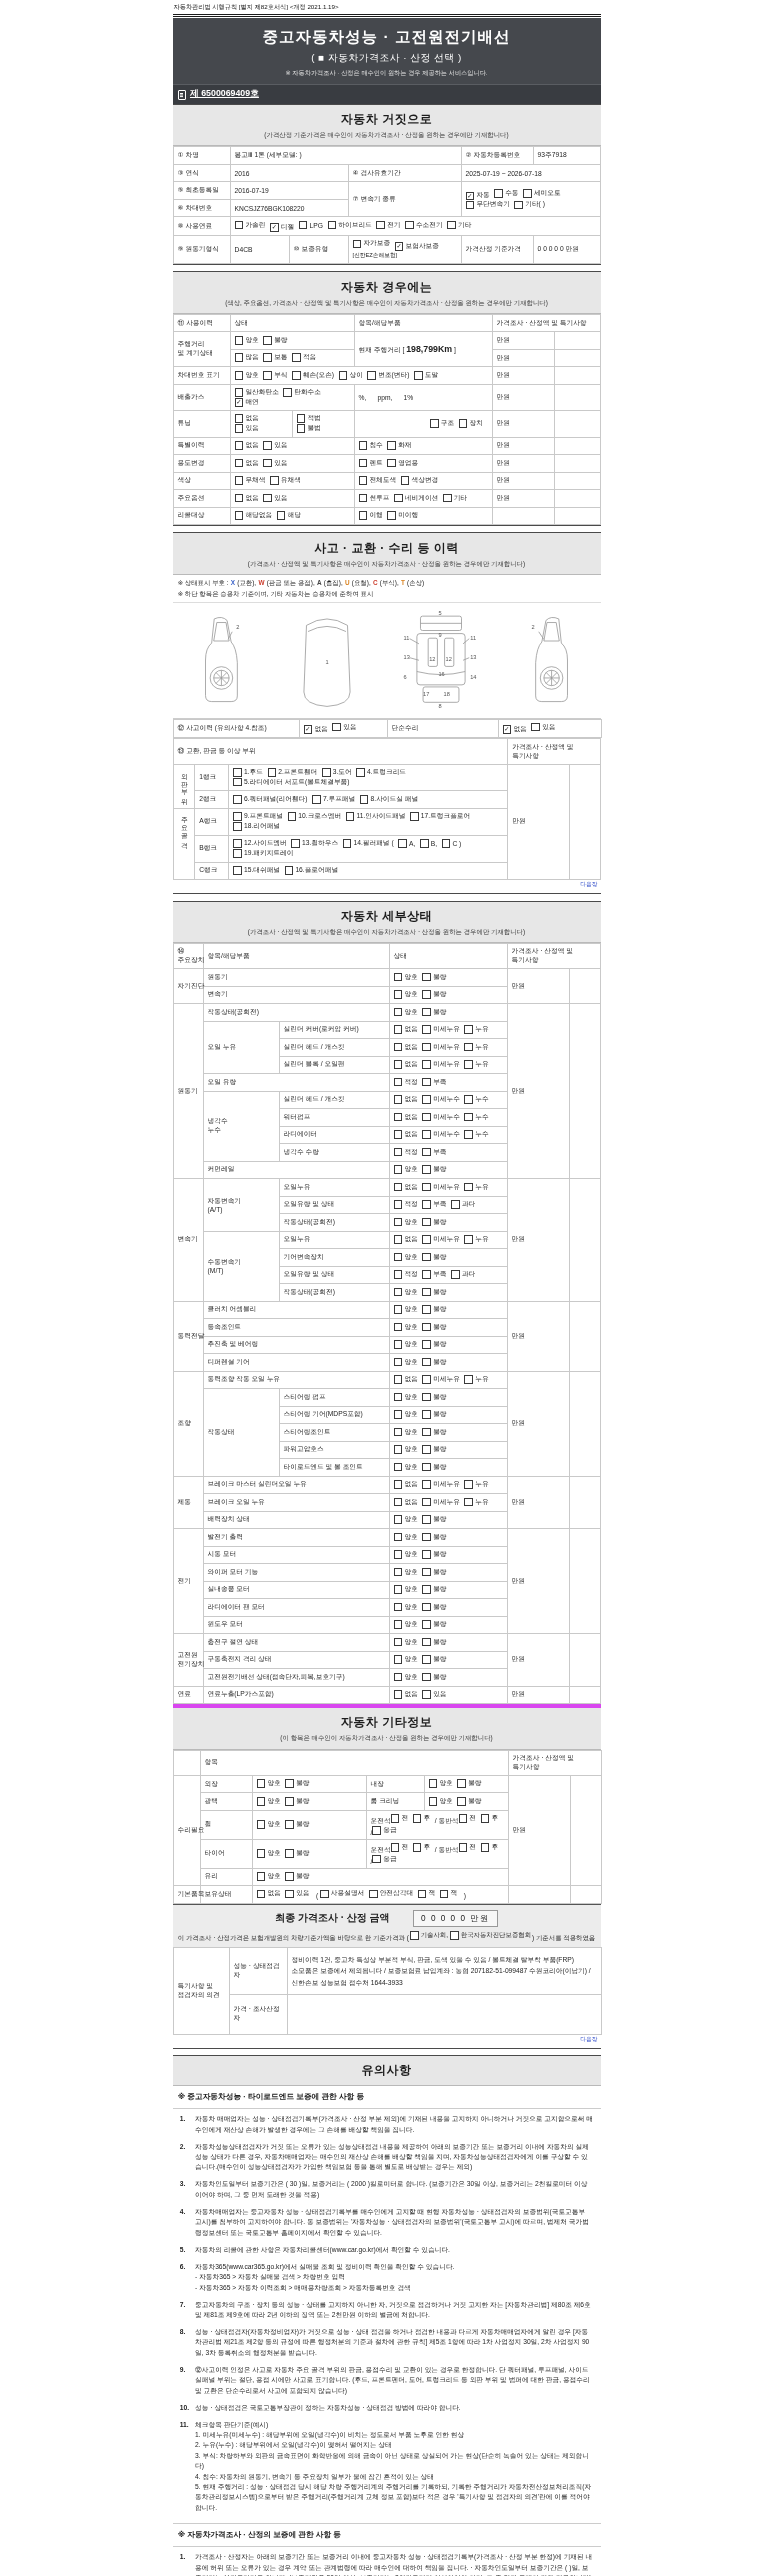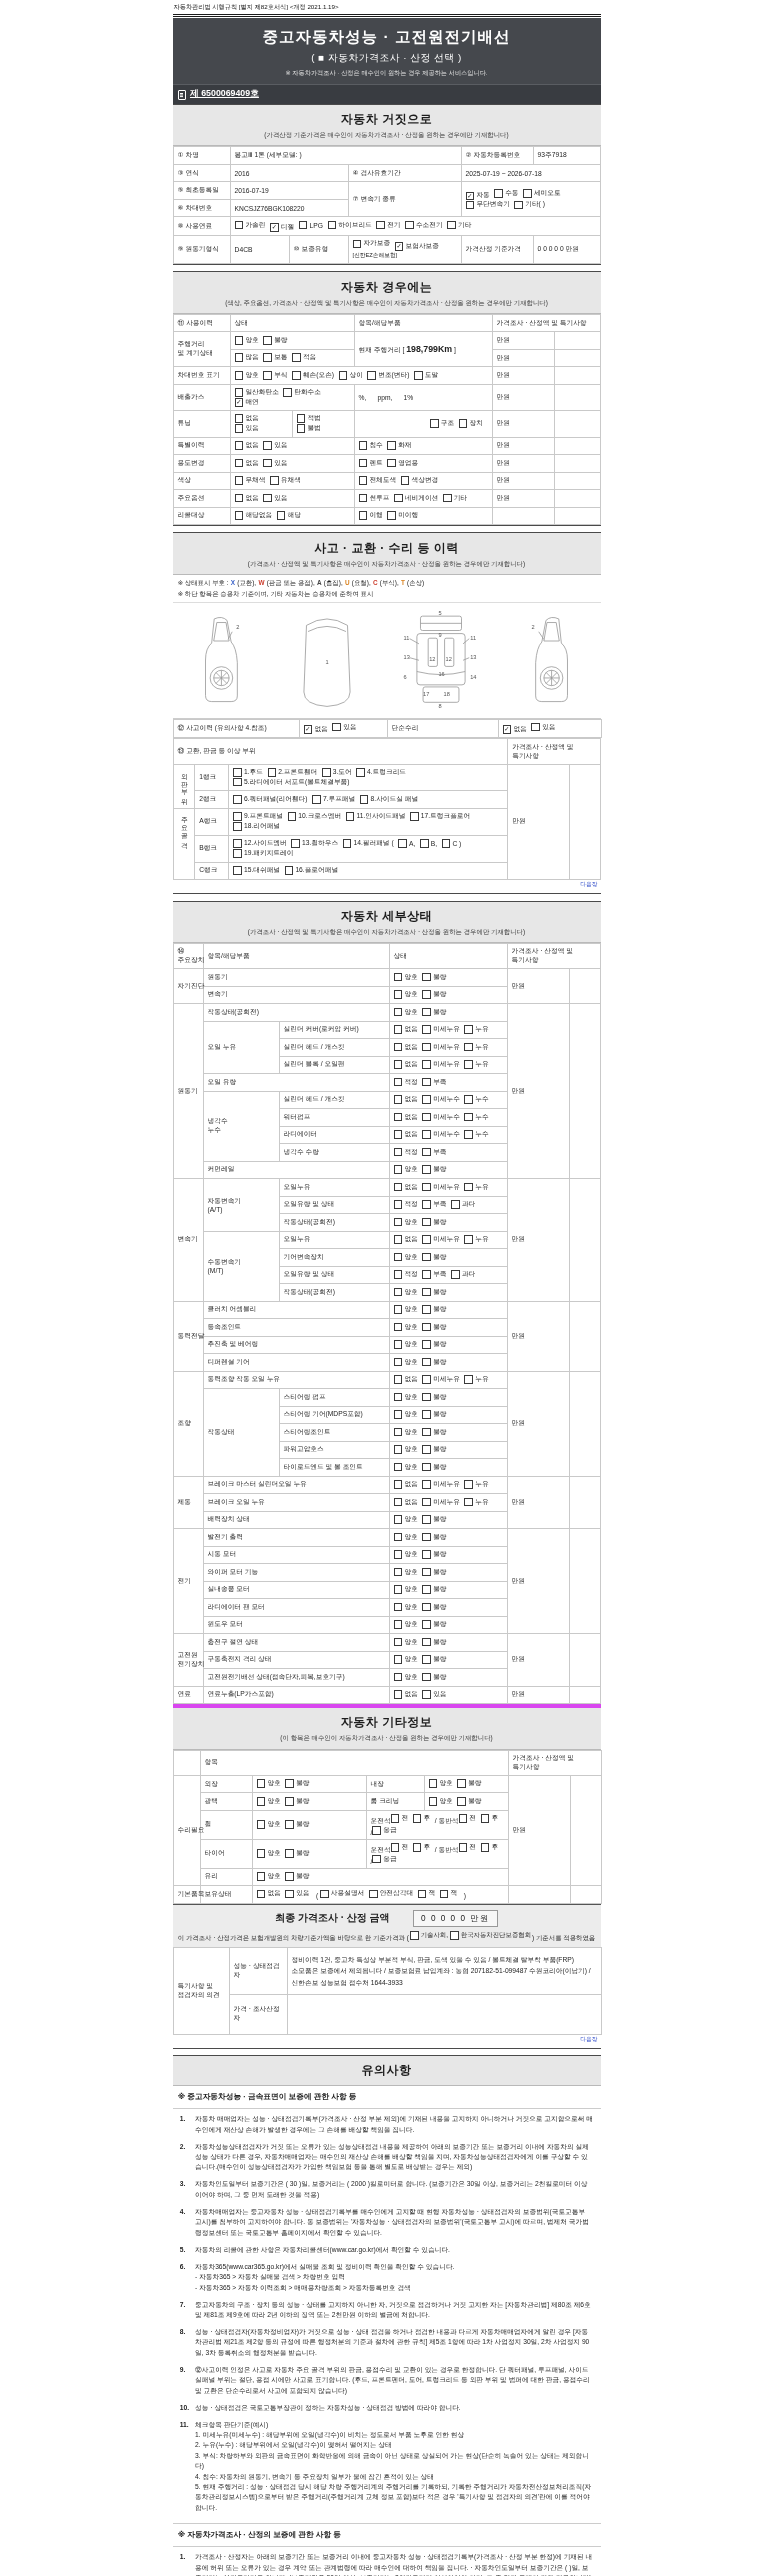--- a/index.html
+++ b/index.html
@@ -1343,21 +1343,21 @@
       </tr>
     </tbody>
         </table>
     <div class="nextpage"><span>다음장</span></div>
   </div>
 
   <div class="block">
     <div class="band">
       <h2>유의사항</h2>
     </div>
-    <div class="ntitle">※ 중고자동차성능 · 금속표면이 보증에 관한 사항 등</div>
+    <div class="ntitle">※ 중고자동차성능 · 타이로드엔드 보증에 관한 사항 등</div>
     <div class="nlist">
           <p class="ni">
             <span class="nn">1.</span>
             <span class="nt">자동차 매매업자는 성능 · 상태점검기록부(가격조사 · 산정 부분 제외)에 기재된 내용을 고지하지 아니하거나 거짓으로 고지함으로써 매수인에게 재산상 손해가 발생한 경우에는 그 손해를 배상할 책임을 집니다.</span>
           </p>
           <p class="ni">
             <span class="nn">2.</span>
             <span class="nt">자동차성능상태점검자가 거짓 또는 오류가 있는 성능상태점검 내용을 제공하여 아래의 보증기간 또는 보증거리 이내에 자동차의 실제 성능 상태가 다른 경우, 자동차매매업자는 매수인의 재산상 손해를 배상할 책임을 지며, 자동차성능상태점검자에게 이를 구상할 수 있습니다.(매수인이 성능상태점검자가 가입한 책임보험 등을 통해 별도로 배상받는 경우는 제외)</span>
           </p>
           <p class="ni">

